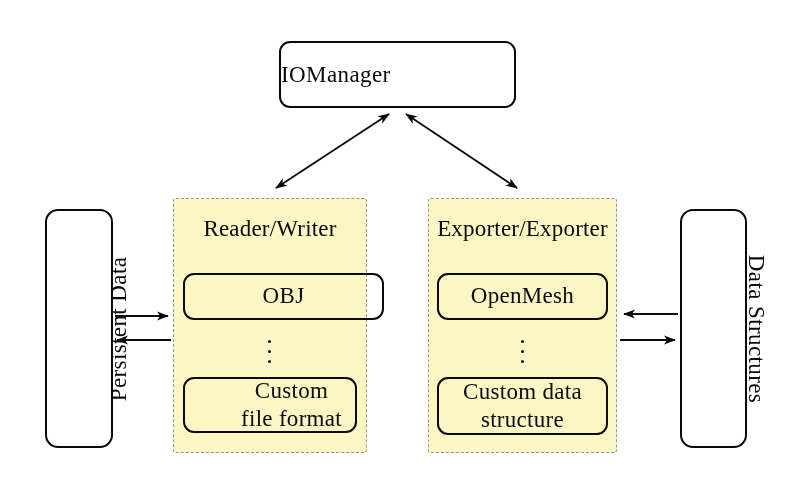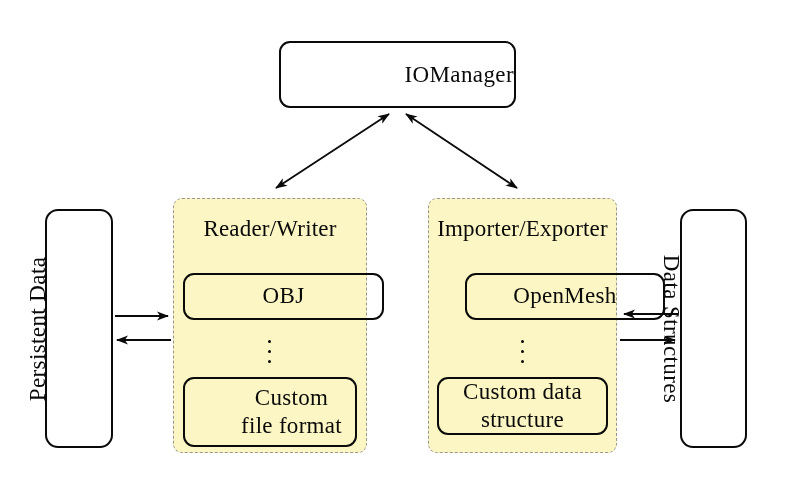--- a/index.html
+++ b/index.html
@@ -9,34 +9,34 @@
     background:#ffffff;
     font-family:"Liberation Serif","DejaVu Serif",serif;
     color:#0a0a0a;
     overflow:hidden;
   }
   .node{
     position:absolute;
     background:#ffffff;
     border:2.5px solid #0a0a0a;
     border-radius:11px;
-    display:flex;align-items:center;justify-content:flex-end;
+    display:flex;align-items:center;justify-content:flex-start;
     box-sizing:border-box;
   }
   #iomanager{left:279px;top:41px;width:237px;height:67px;font-size:23px;letter-spacing:.4px;}
   .side-node{font-size:23px;letter-spacing:.4px;border-radius:13px;}
   #persistent-data{left:45px;top:209px;width:68px;height:239px;}
   #data-structures{left:680px;top:209px;width:67px;height:239px;}
   .vtext-up{transform:rotate(-90deg);white-space:nowrap;}   
   .vtext-down{transform:rotate(90deg);white-space:nowrap;}  
   .panel{
     position:absolute;
     background:#fbf6c3;
     border:1.4px dashed #999590;
-    border-radius:9px;
+    border-radius:3px;
     box-sizing:border-box;
     padding-left:8px;
   }
   #reader-writer-panel{left:173px;top:198px;width:194px;height:255px;}
   #importer-exporter-panel{left:428px;top:198px;width:189px;height:255px;}
   .panel-title{
     position:absolute;left:0;right:0;top:17px;
     text-align:center;font-size:23px;letter-spacing:.2px;
     white-space:nowrap;
   }
@@ -45,22 +45,22 @@
     background:transparent;
     border:2.5px solid #0a0a0a;
     border-radius:11px;
     display:flex;align-items:center;justify-content:center;
     box-sizing:border-box;
     font-size:23px;letter-spacing:.3px;
     text-align:center;line-height:1.22;
     white-space:pre-line;
   }
   #obj-node{left:183px;top:273px;width:201px;height:47px;}
-  #custom-file-node{left:183px;top:377px;width:174px;height:70px;padding-left:43px;}
-  #openmesh-node{left:437px;top:273px;width:200px;height:47px;margin-left:28px;}
+  #custom-file-node{left:183px;top:377px;width:174px;height:56px;padding-left:43px;}
+  #openmesh-node{left:437px;top:273px;width:171px;height:47px;}
   #custom-data-node{left:437px;top:377px;width:171px;height:58px;justify-content:center;}
   .vdots{
     position:absolute;width:4px;
     display:flex;flex-direction:column;align-items:center;gap:7px;
   }
   .vdots i{display:block;width:3px;height:3px;border-radius:50%;background:#0a0a0a;}
   #vdots-left{left:267px;top:340px;}
   #vdots-right{left:520px;top:340px;}
   #arrow-layer{position:absolute;left:0;top:0;pointer-events:none;}
 </style>
@@ -91,21 +91,21 @@
       <i></i>
       <i></i>
       <i></i>
     </div>
   <div class="inner-node" id="custom-file-node">
     <span>Custom
 file format</span>
   </div>
 
   <div class="panel" id="importer-exporter-panel">
-    <div class="panel-title">Importer/Exporter</div>
+    <div class="panel-title">Exporter/Exporter</div>
   </div>
   <div class="inner-node" id="openmesh-node">
     <span>OpenMesh</span>
   </div>
   <div class="vdots" id="vdots-right">
       <i></i>
       <i></i>
       <i></i>
     </div>
   <div class="inner-node" id="custom-data-node">

